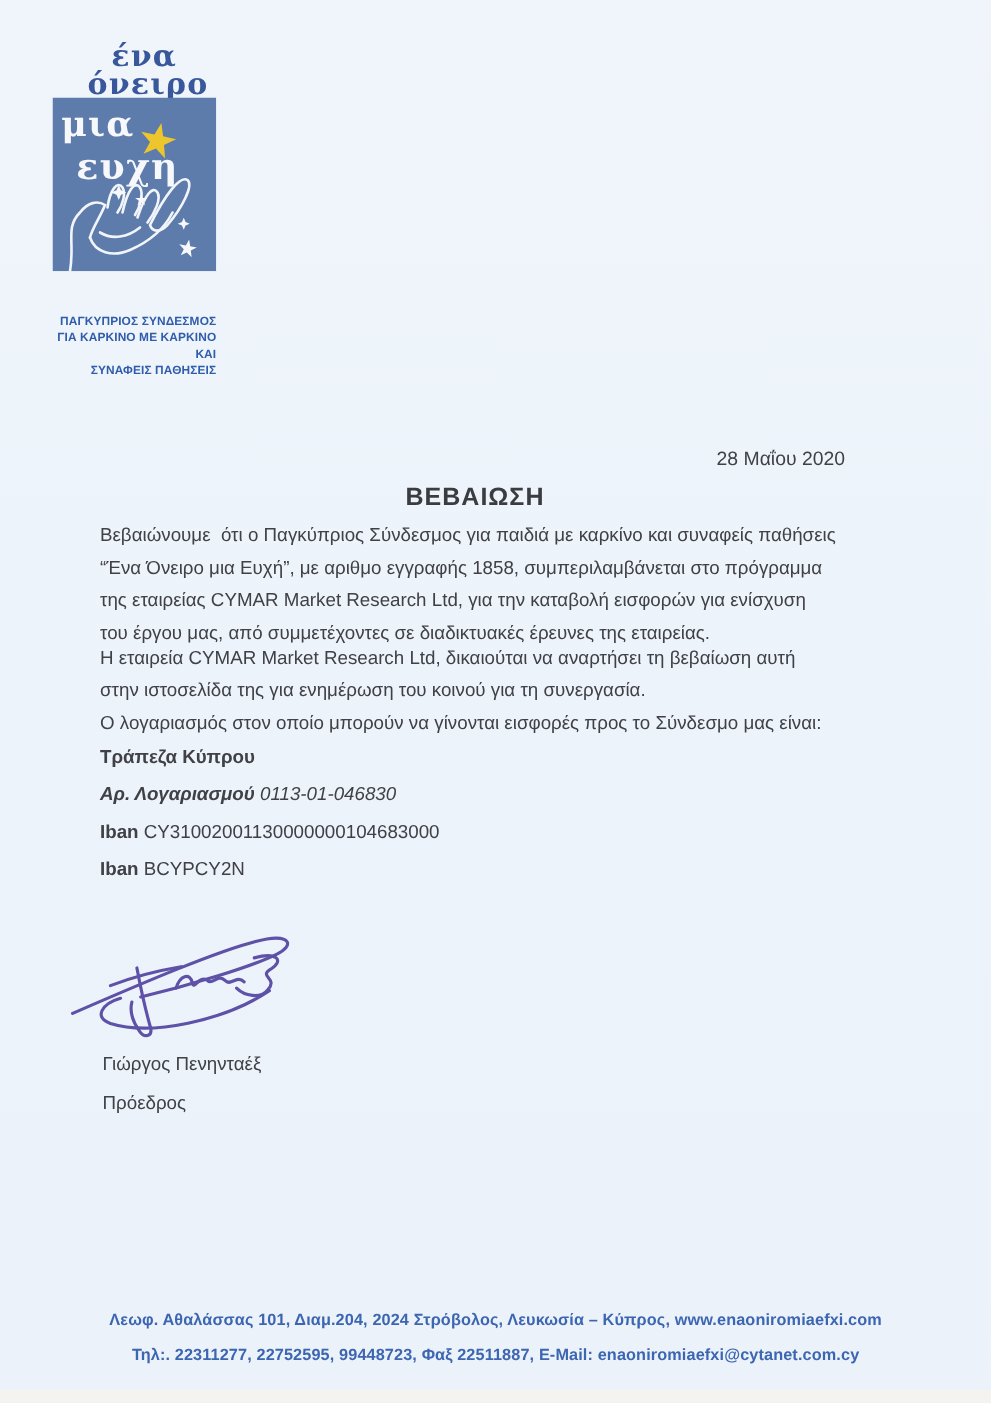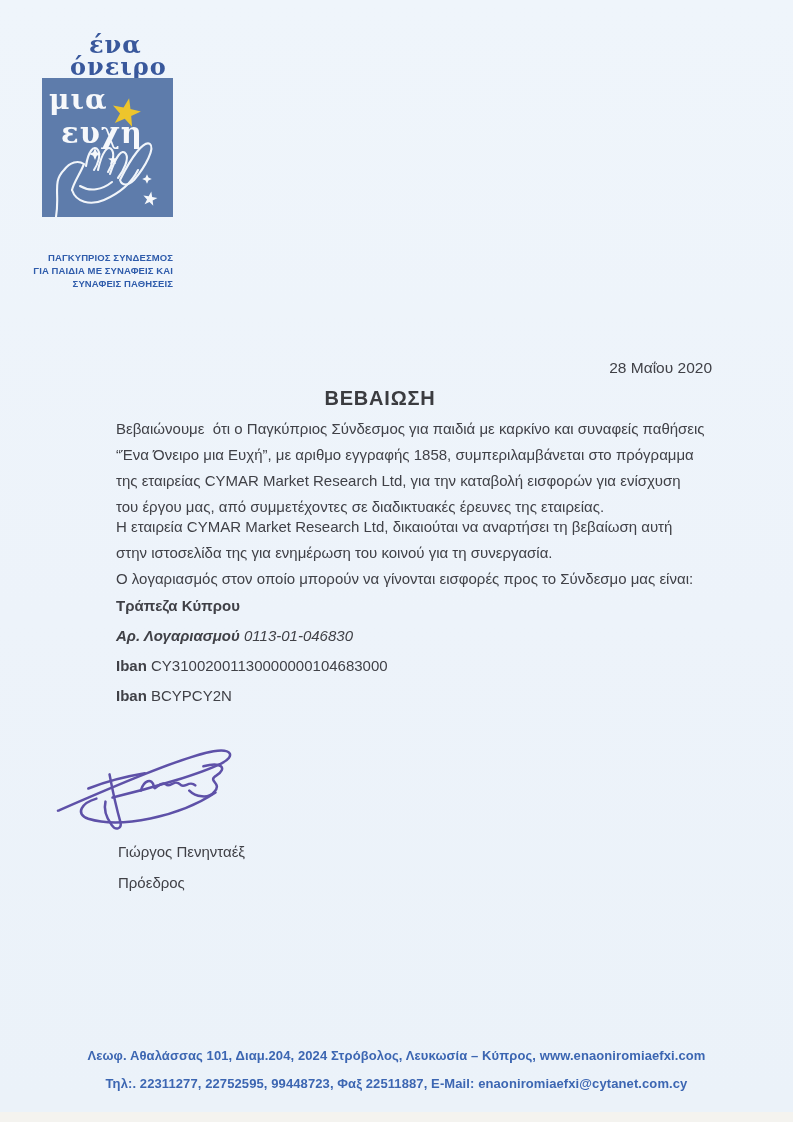--- a/index.html
+++ b/index.html
@@ -29,21 +29,21 @@
   .wordmark-bottom { left: 70px;  top: 55px; font-size: 24px; }
   .logo-square { left: 42px; top: 78px; width: 131px; height: 139px; }
   .logo-caption {
     left: 32px; top: 223px; width: 141px;
     text-align: right;
     font-size: 9.5px; font-weight: bold; line-height: 13px;
     color: #2f5cab; letter-spacing: 0.1px; margin-top: 28px;
   }
 
   
-  .body-text { color: #404147; font-size: 15px; margin-left: 36px; }
+  .body-text { color: #404147; font-size: 15px; }
   .date-line  { left: 80px; top: 359px; width: 596px; text-align: right; font-size: 15.5px; }
   .doc-title  { left: 80px; top: 387px; width: 600px; text-align: center;
                 font-weight: bold; font-size: 20px; letter-spacing: 0.8px; color: #3b3c40; }
   .para { left: 80px; line-height: 26px; white-space: pre; }
   .para-1 { top: 416px; }
   .para-2 { top: 514px; }
   .para-3 { top: 566px; }
   .detail-row { left: 80px; line-height: 20px; }
   .bank-row  { top: 596px; font-weight: bold; }
   .acct-row  { top: 626px; font-style: italic; }
@@ -96,21 +96,21 @@
     <g fill="#f6f8fb">
       <path d="M0,-6 L1.8,-1.8 L6,0 L1.8,1.8 L0,6 L-1.8,1.8 L-6,0 L-1.8,-1.8 Z" transform="translate(53,76)"></path>
       <path d="M0,-15 L3.53,-4.85 L14.27,-4.64 L5.71,1.85 L8.82,12.14 L0,6 L-8.82,12.14 L-5.71,1.85 L-14.27,-4.64 L-3.53,-4.85 Z" transform="translate(71,82) scale(0.34)"></path>
       <path d="M0,-6 L1.8,-1.8 L6,0 L1.8,1.8 L0,6 L-1.8,1.8 L-6,0 L-1.8,-1.8 Z" transform="translate(105,101) scale(0.8)"></path>
       <path d="M0,-15 L3.53,-4.85 L14.27,-4.64 L5.71,1.85 L8.82,12.14 L0,6 L-8.82,12.14 L-5.71,1.85 L-14.27,-4.64 L-3.53,-4.85 Z" transform="translate(108,121) scale(0.5) rotate(10)"></path>
     </g>
   </svg>
 
   <div class="abs logo-caption">
     <div>ΠΑΓΚΥΠΡΙΟΣ ΣΥΝΔΕΣΜΟΣ</div>
-    <div>ΓΙΑ ΠΑΙΔΙΑ ΜΕ ΣΥΝΑΦΕΙΣ ΚΑΙ</div>
+    <div>ΓΙΑ ΚΑΡΚΙΝΟ ΜΕ ΚΑΡΚΙΝΟ ΚΑΙ</div>
     <div>ΣΥΝΑΦΕΙΣ ΠΑΘΗΣΕΙΣ</div>
   </div>
 
   <div class="abs body-text date-line">28 Μαΐου 2020</div>
 
   <div class="abs doc-title">ΒΕΒΑΙΩΣΗ</div>
 
   <div class="abs body-text para para-1">Βεβαιώνουμε  ότι ο Παγκύπριος Σύνδεσμος για παιδιά με καρκίνο και συναφείς παθήσεις
 “Ένα Όνειρο μια Ευχή”, με αριθμο εγγραφής 1858, συμπεριλαμβάνεται στο πρόγραμμα
 της εταιρείας CYMAR Market Research Ltd, για την καταβολή εισφορών για ενίσχυση

